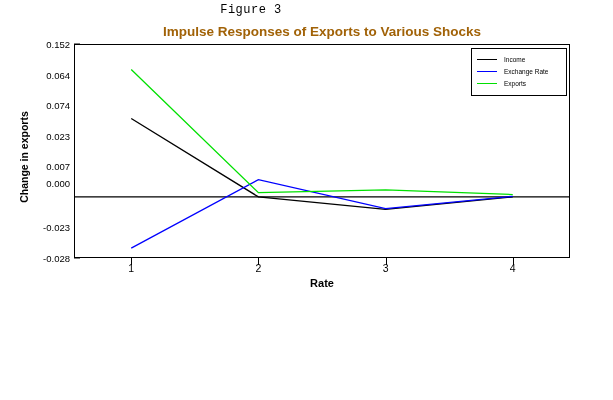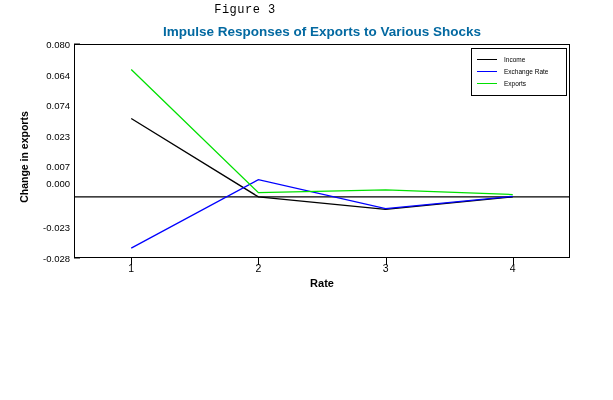--- a/index.html
+++ b/index.html
@@ -18,39 +18,40 @@
   #figure-caption {
     position: absolute;
     top: 3px;
     left: 0;
     width: 490px;
     text-align: center;
     font-family: "Liberation Mono", monospace;
     font-size: 12px;
     color: #000000;
     letter-spacing: 0.5px;
+    padding-left: 6px;
   }
 
   #chart-root {
     position: absolute;
     left: 0;
     top: 0;
     width: 613px;
     height: 400px;
   }
 
   #chart-title {
     position: absolute;
     left: 74px;
     top: 24px;
     width: 496px;
     text-align: center;
     font-size: 13.5px;
     font-weight: bold;
-    color: #0369a1;
+    color: #a16207;
     white-space: nowrap;
   }
 
   #plot-frame {
     position: absolute;
     left: 74px;
     top: 44px;
     width: 496px;
     height: 214px;
     border: 1.4px solid #000000;
@@ -170,21 +171,21 @@
 
 <div id="figure-caption">Figure 3</div>
 
 <div id="chart-root">
 
   <div id="chart-title">Impulse Responses of Exports to Various Shocks</div>
 
   <div id="y-axis-title">Change in exports</div>
 
   <div id="y-tick-labels">
-      <div class="y-tick-label" style="top: 0px;">0.080</div>
+      <div class="y-tick-label" style="top: 0px;">0.152</div>
       <div class="y-tick-label" style="top: 30.5714px;">0.064</div>
       <div class="y-tick-label" style="top: 61.1429px;">0.074</div>
       <div class="y-tick-label" style="top: 91.7143px;">0.023</div>
       <div class="y-tick-label" style="top: 122.286px;">0.007</div>
       <div class="y-tick-label" style="top: 139px;">0.000</div>
       <div class="y-tick-label" style="top: 183.429px;">-0.023</div>
       <div class="y-tick-label" style="top: 214px;">-0.028</div>
     </div>
   <div id="y-tick-marks">
       <div class="y-tick-mark" style="top: 44px;"></div>

